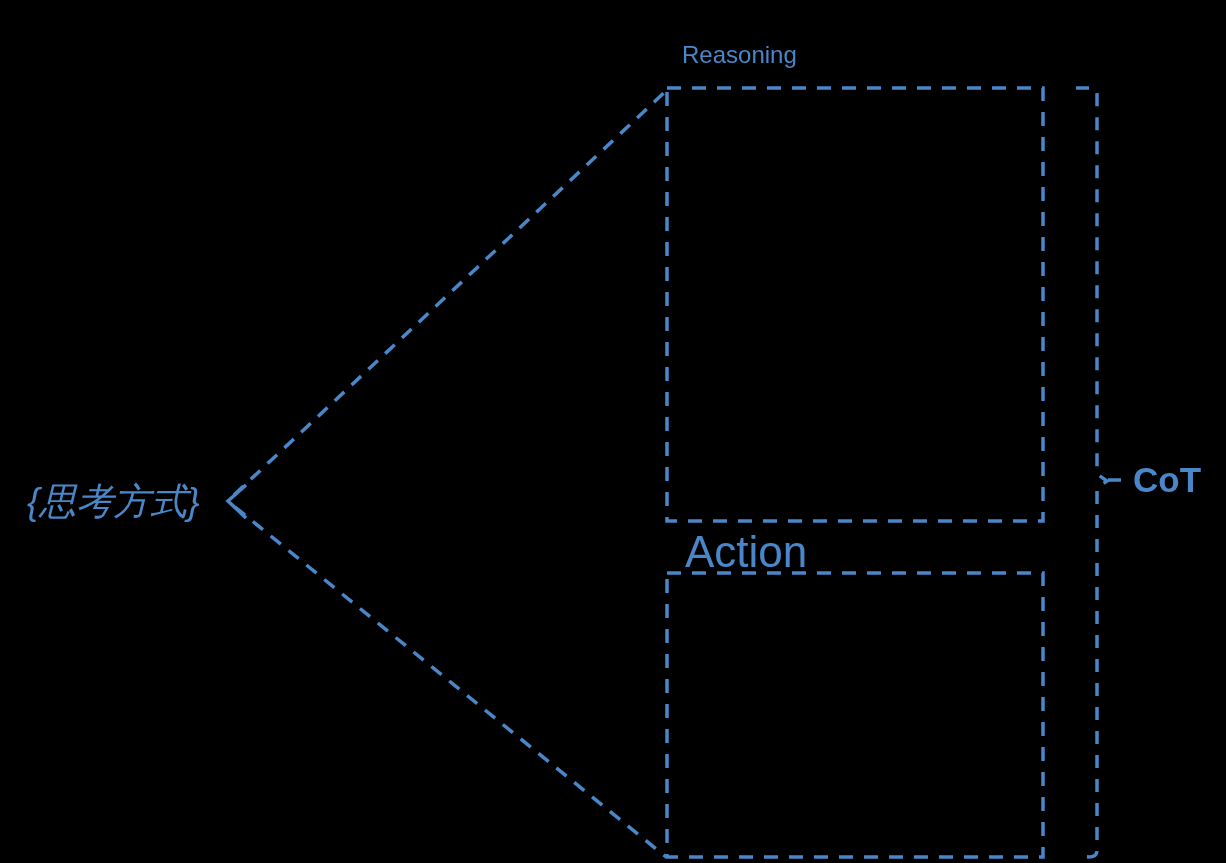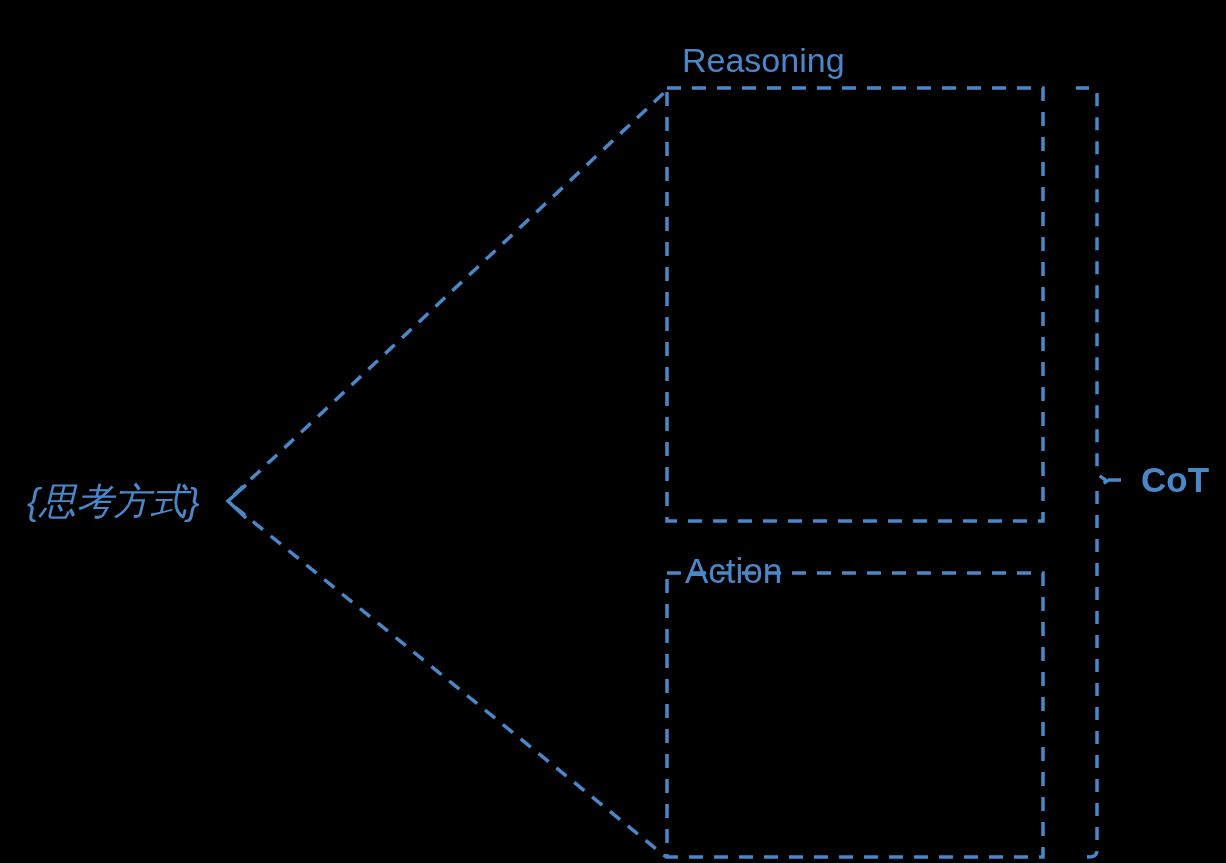--- a/index.html
+++ b/index.html
@@ -40,33 +40,32 @@
   }
   .label-source {
     left: 27px;
     top: 482px;
     font-size: 37px;
     font-style: italic;
   }
   .label-reasoning {
     left: 682px;
     top: 42px;
-    font-size: 34px;
+    font-size: 24px;
   }
   .label-action {
     left: 685px;
-    top: 552px;
-    font-size: 35px;
+    top: 528px;
+    font-size: 44px;
   }
   .label-cot {
     left: 1133px;
     top: 461px;
     font-size: 35px;
     font-weight: bold;
-    margin-left: 8px;
   }
 </style>
 </head>
 <body>
 
 <div class="canvas">
 
   <svg class="layer" width="1226" height="863" viewBox="0 0 1226 863">
 
     <polyline class="stroke" points="246,485 228,501 246,518"></polyline>

